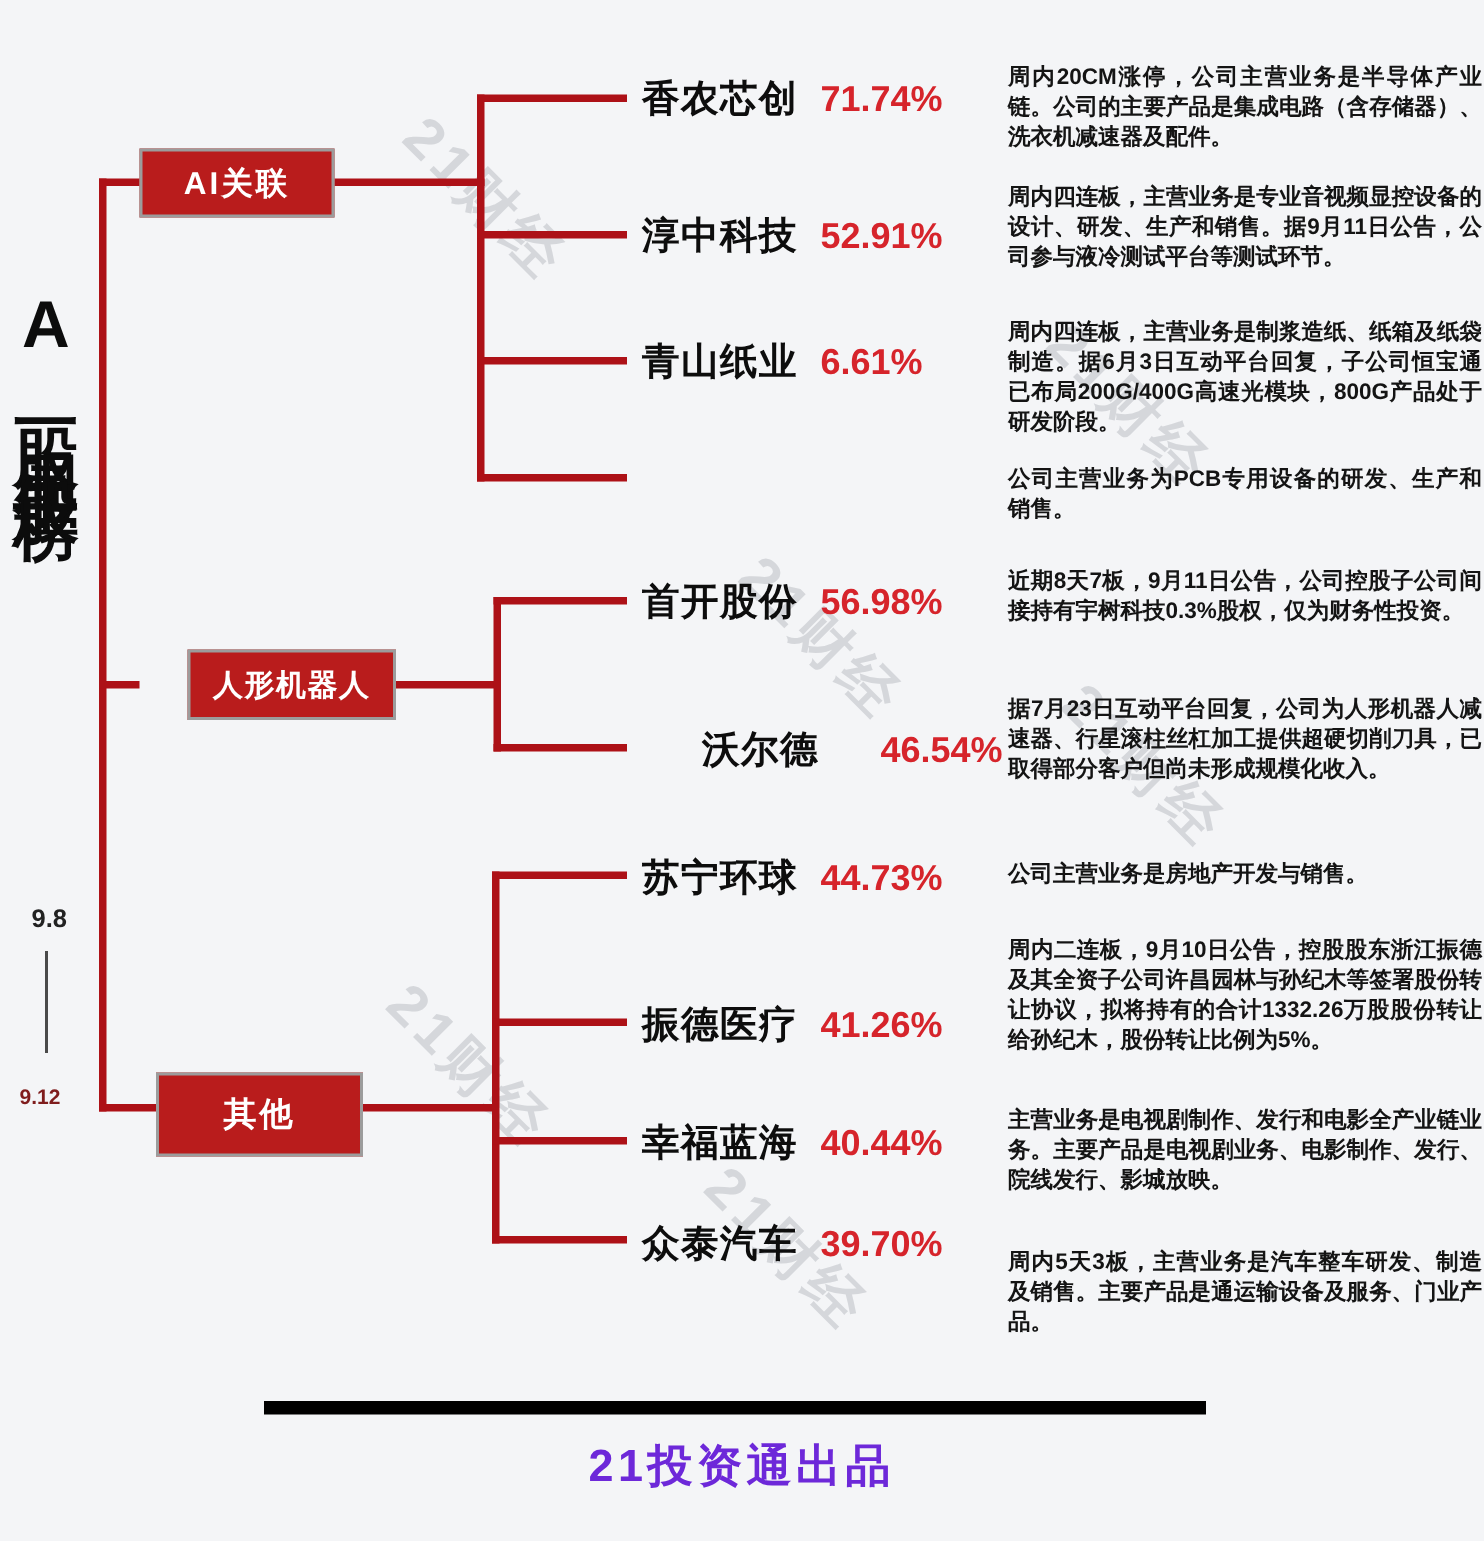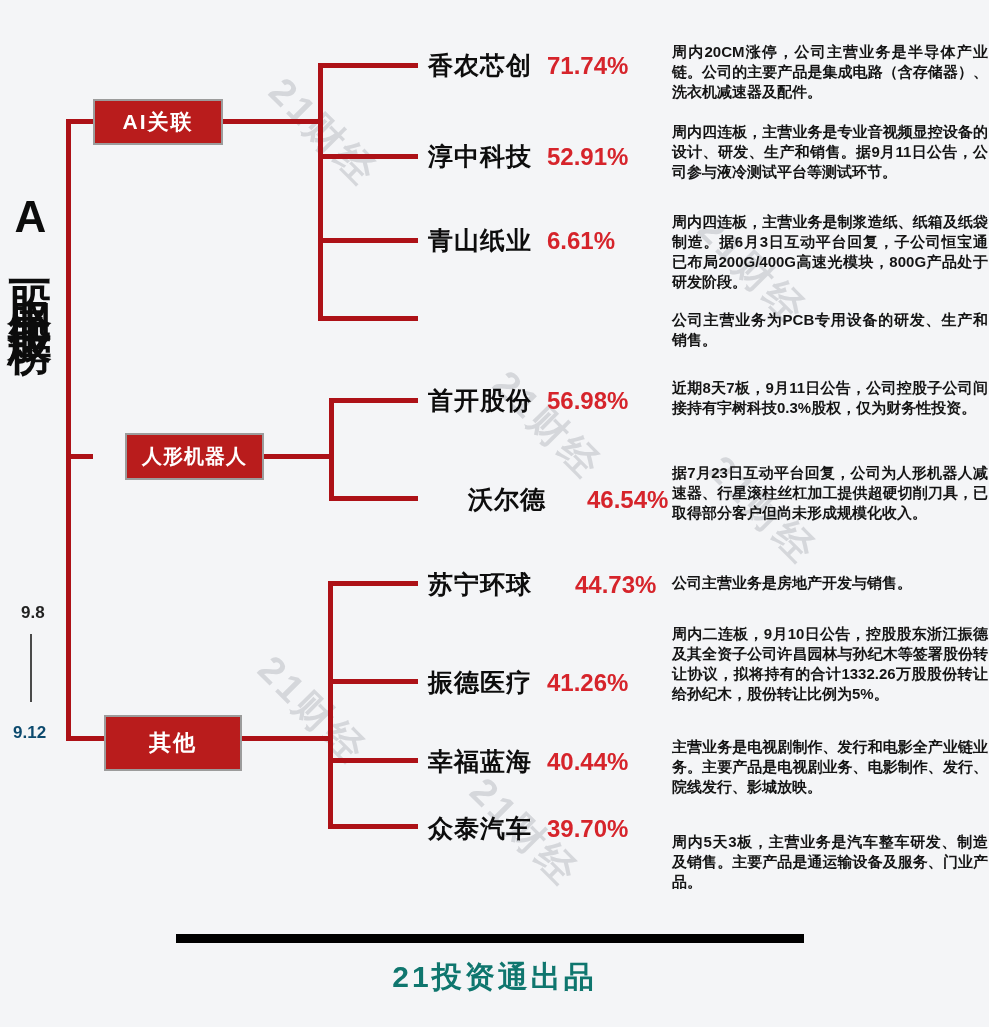--- a/index.html
+++ b/index.html
@@ -27,21 +27,21 @@
   .vtitle{
     position:absolute;left:8px;top:192px;
     writing-mode:vertical-rl;text-orientation:upright;
     font-size:44px;font-weight:bold;color:#0c0c0c;
     letter-spacing:9px;line-height:1.0;
     height:370px;
   }
 
   
   .date-start{position:absolute;left:21px;top:603px;font-size:17px;font-weight:bold;color:#222;}
-  .date-end{position:absolute;left:13px;top:723px;font-size:17px;font-weight:bold;color:#0c4a6e;}
+  .date-end{position:absolute;left:13px;top:723px;font-size:14px;font-weight:bold;color:#7f1d1d;}
   .date-line{position:absolute;left:30px;top:634px;width:2px;height:68px;background:#4a4a4a;}
 
   
   .tl{position:absolute;background:#ad1117;}
 
   
   .cat{
     position:absolute;
     background:#b91c1c;
     border:2px solid #9c9c9c;
@@ -63,21 +63,21 @@
   
   .desc{
     position:absolute;left:672px;width:316px;
     font-size:15px;line-height:1.34;font-weight:bold;color:#141414;
     text-align:justify;
   }
 
   
   .foot-bar{position:absolute;left:176px;top:934px;width:628px;height:9px;background:#000;}
   .foot-brand{position:absolute;left:0;top:957px;width:989px;text-align:center;
-    font-size:30px;font-weight:bold;color:#0f766e;letter-spacing:3px;}
+    font-size:30px;font-weight:bold;color:#6d28d9;letter-spacing:3px;}
 </style>
 </head>
 <body>
 
 <div class="canvas">
 
   <span class="wm" style="left:256px;top:107px;">21财经</span>
   <span class="wm" style="left:685px;top:245px;">21财经</span>
   <span class="wm" style="left:480px;top:400px;">21财经</span>
   <span class="wm" style="left:695px;top:485px;">21财经</span>
@@ -133,21 +133,21 @@
 
   <div class="stock" style="top:384px;">
     <span class="sname">首开股份</span>
     <span class="spct">56.98%</span>
   </div>
   <div class="stock" style="top:483px;margin-left:40px;">
     <span class="sname">沃尔德</span>
     <span class="spct">46.54%</span>
   </div>
 
-  <div class="stock" style="top:568px;gap:28px;">
+  <div class="stock" style="top:568px;">
     <span class="sname">苏宁环球</span>
     <span class="spct">44.73%</span>
   </div>
   <div class="stock" style="top:666px;">
     <span class="sname">振德医疗</span>
     <span class="spct">41.26%</span>
   </div>
   <div class="stock" style="top:745px;">
     <span class="sname">幸福蓝海</span>
     <span class="spct">40.44%</span>

